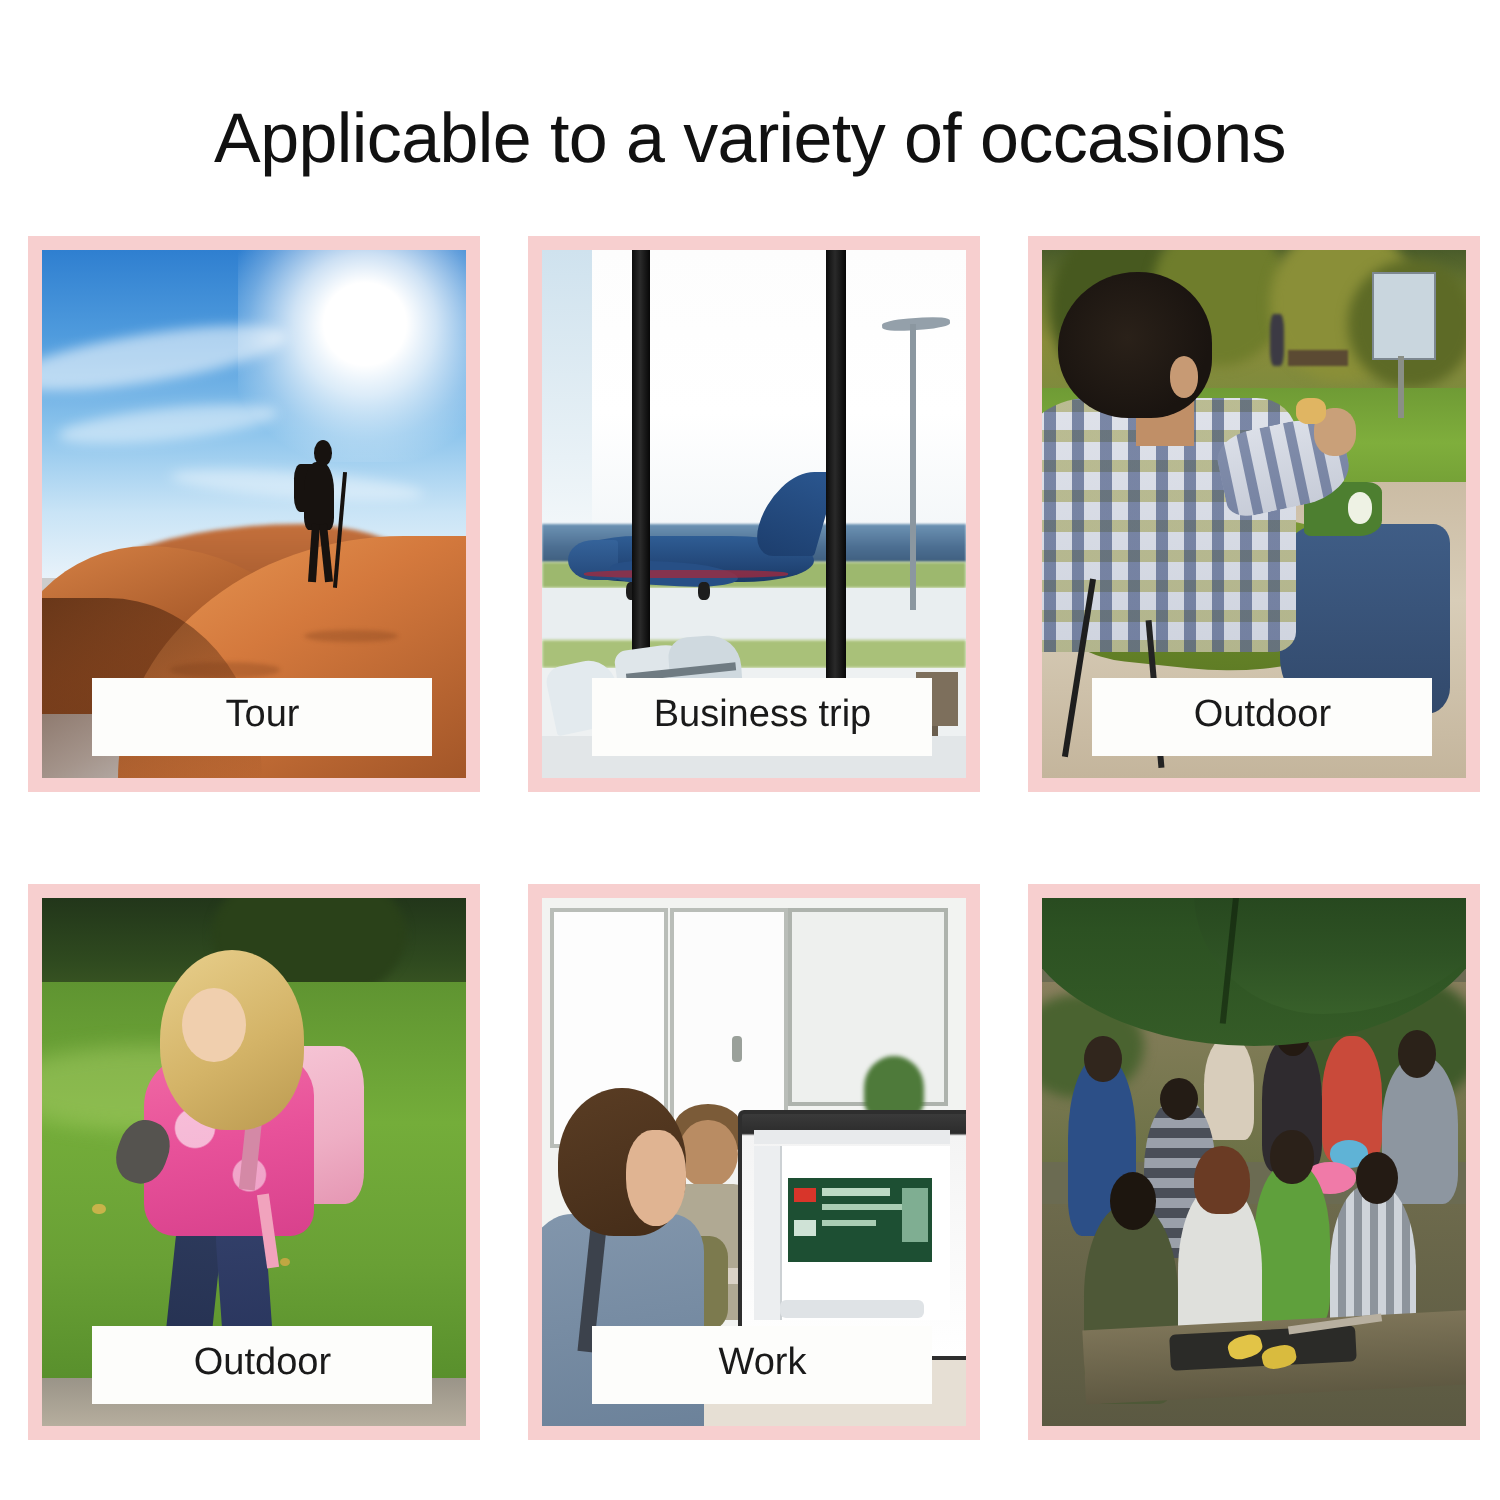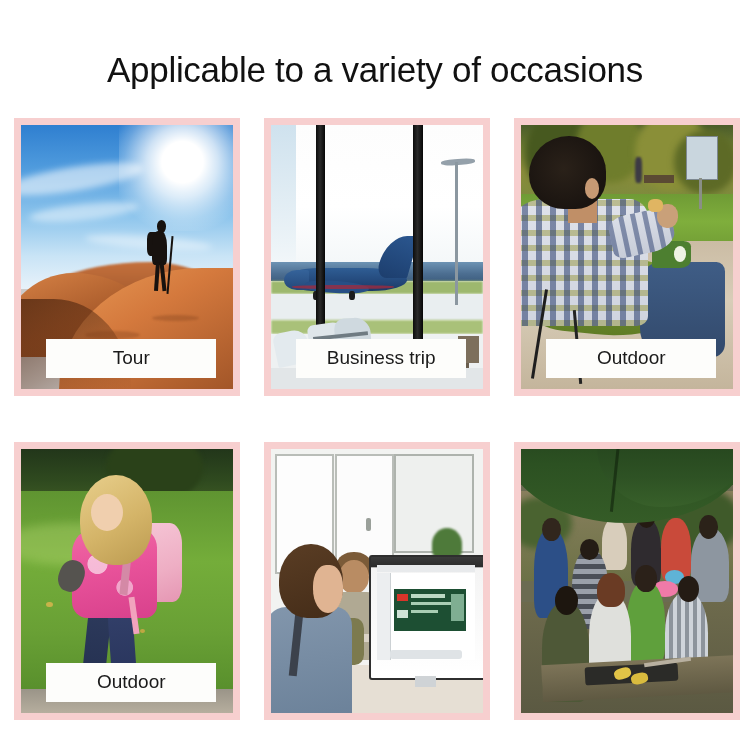--- a/index.html
+++ b/index.html
@@ -431,20 +431,21 @@
       <div class="lyr c5-mon-gl5"></div>
       <div class="lyr c5-mon-gl6"></div>
       <div class="lyr c5-mon-dock"></div>
       <div class="lyr c5-mon-stand"></div>
       <div class="lyr c5-olive"></div>
       <div class="lyr c5-red"></div>
       <div class="lyr c5-body"></div>
       <div class="lyr c5-strapd"></div>
       <div class="lyr c5-head"></div>
       <div class="lyr c5-face"></div>
+      <div class="label">Work</div>
     </div>
   </div>
 
   <div class="card">
     <div class="photo">
       <div class="lyr c6-bg"></div>
       <div class="lyr c6-far"></div>
       <div class="lyr c6-foliage"></div>
       <div class="lyr c6-foliage2"></div>
       <div class="lyr c6-ground"></div>

